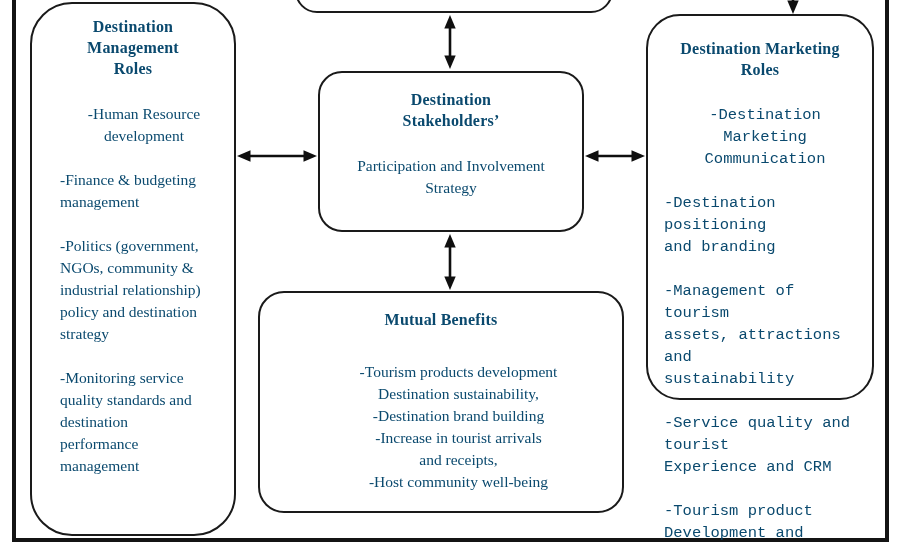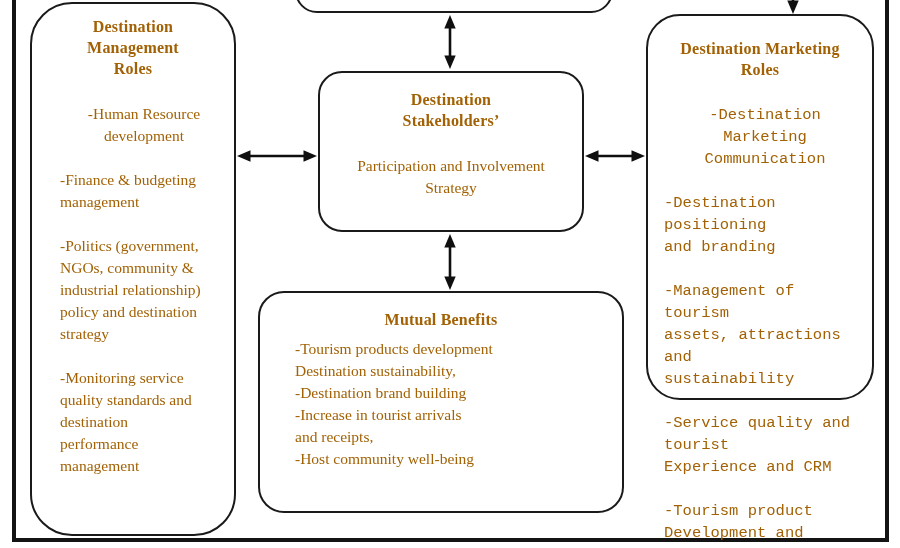--- a/index.html
+++ b/index.html
@@ -1,18 +1,18 @@
 <!DOCTYPE html>
 <html><head>
 <meta charset="utf-8">
 <style>
   html,body{margin:0;padding:0;background:#ffffff;}
   .page{
     position:relative;width:900px;height:548px;overflow:hidden;
-    background:#fdfdfd;color:#a16207;
+    background:#fdfdfd;color:#0c4a6e;
     font-family:"Liberation Serif","DejaVu Serif",serif;
     filter:blur(0.35px) contrast(1.02);
   }
   .frame{
     position:absolute;left:12px;top:0;width:877px;height:542px;
     box-sizing:border-box;
     border-left:4px solid #161616;border-right:4px solid #161616;border-bottom:4px solid #161616;
   }
   .box{
     position:absolute;box-sizing:border-box;background:#fdfdfd;
@@ -35,21 +35,21 @@
     text-align:center;white-space:pre-line;margin-top:24px;
     font-size:15.5px;line-height:22px;
   }
   .items{font-size:15.5px;line-height:22px;}
   .mgmt-box .items{padding:0 6px 0 28px;}
   .mktg-box .items{padding:0 6px 0 16px;font-family:Liberation Mono, monospace;}
   .item{white-space:pre-line;margin:22px 0 0 0;}
   .items .item:first-child{margin-top:24px;text-align:center;}
   .benefits-body{
     white-space:pre-line;font-size:15.5px;line-height:22px;
-    margin-top:8px;padding-left:35px;
+    margin-top:31px;padding-left:35px;text-align:center;
   }
   .arrow-layer{position:absolute;left:0;top:0;width:900px;height:548px;pointer-events:none;}
   .arrow-layer line{stroke:#111;stroke-width:2.6px;}
   .arrow-layer polygon{fill:#111;}
 </style>
 </head>
 <body>
 
 <div class="page">
 

